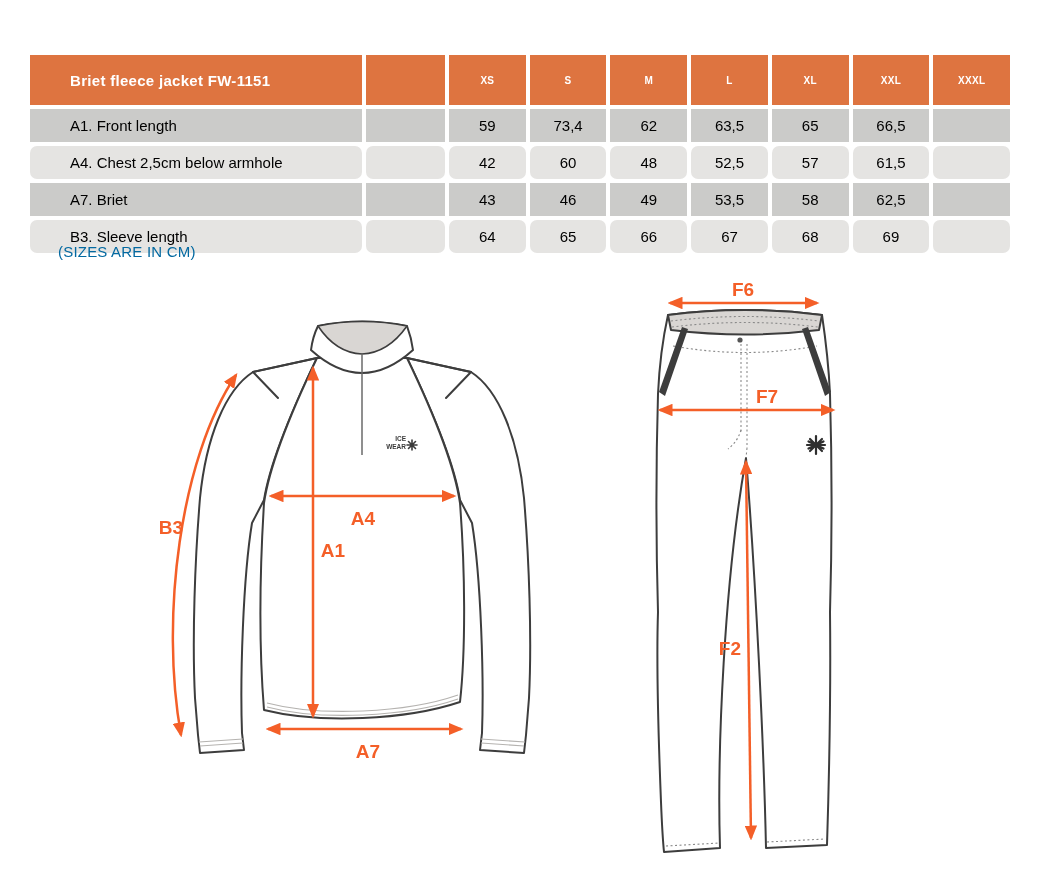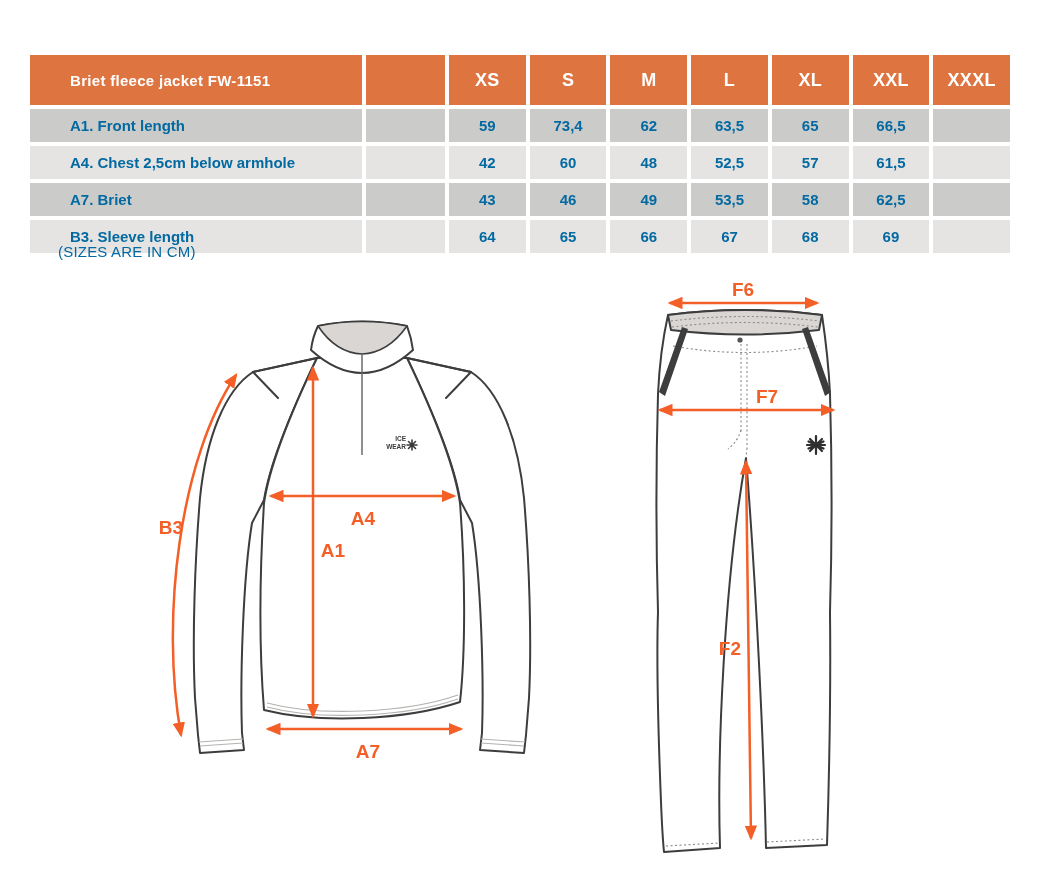--- a/index.html
+++ b/index.html
@@ -7,26 +7,26 @@
 
   
   .size-table{
     position:absolute;left:30px;top:28px;width:980px;
     display:grid;
     grid-template-columns:332px 79px repeat(7,1fr);
     grid-template-rows:50px repeat(4,33px);
     column-gap:4px;row-gap:4px;margin-top:27px;
   }
   .cell{display:flex;align-items:center;justify-content:center;
-        font-size:15px;color:#0369a1;font-weight:bold;}
+        font-size:15px;color:#000000;}
   .cell.name{justify-content:flex-start;padding-left:40px;}
-  .th{background:#DE7440;color:#ffffff;font-weight:bold;font-size:18px;letter-spacing:.3px;}
+  .th{background:#DE7440;color:#ffffff;font-weight:bold;font-size:10px;letter-spacing:.3px;}
   .th.title{font-size:15px;}
   .rowA{background:#CBCBC9;}
-  .rowB{background:#E5E4E2;}
+  .rowB{background:#E5E4E2;border-radius:7px;}
 
   
   .sizes-note{
     position:absolute;left:58px;top:243px;
     color:#0369a1;font-size:15px;letter-spacing:.2px;text-align:center;
   }
 
   
   .jacket-svg{position:absolute;left:140px;top:298px;}
   .pants-svg{position:absolute;left:620px;top:282px;}

